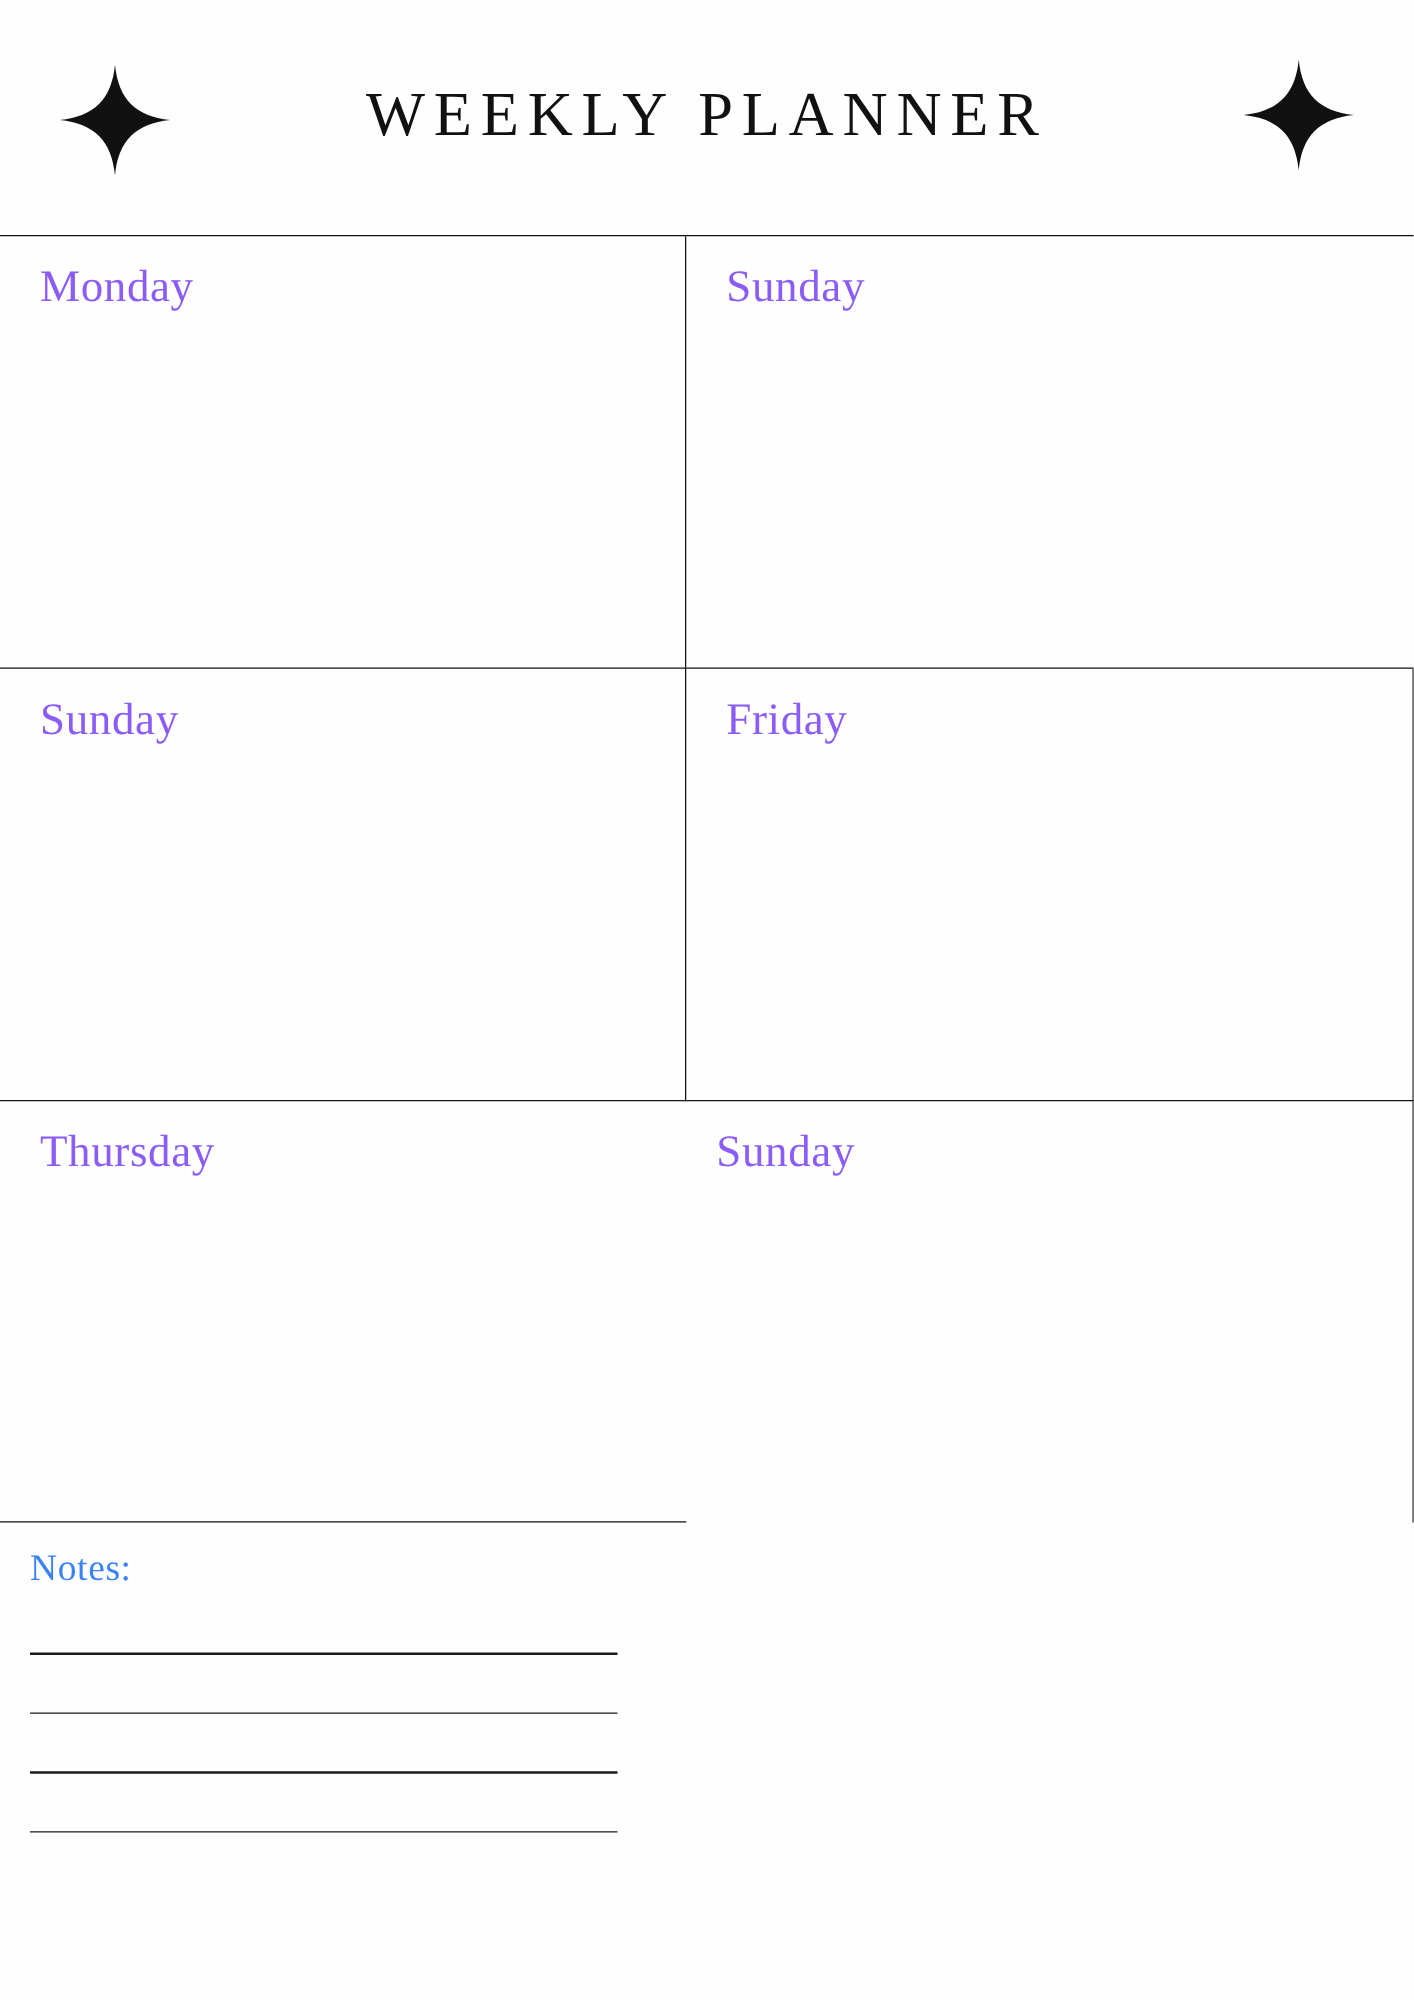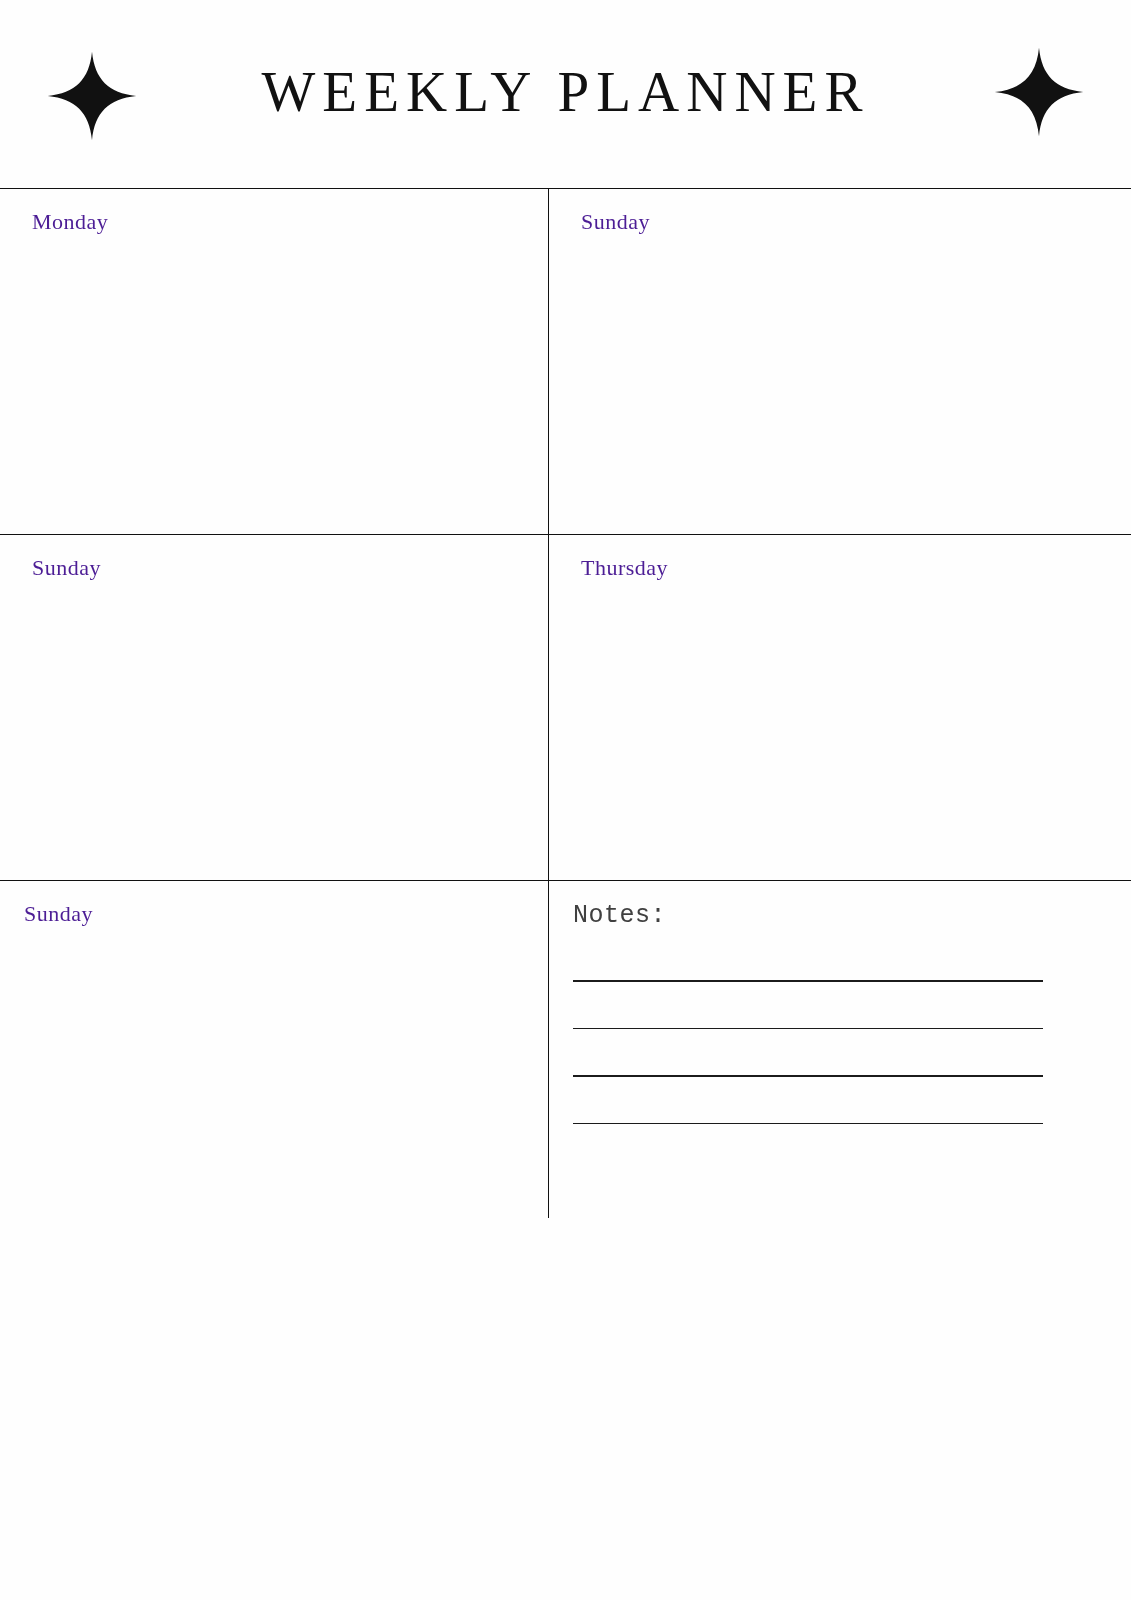--- a/index.html
+++ b/index.html
@@ -27,21 +27,21 @@
   .header {
     position: relative;
     height: 188px;
     display: flex;
     align-items: center;
     justify-content: center;
     border-bottom: 1.5px solid #111;
   }
   .title {
     font-family: "Liberation Serif", serif;
-    font-size: 57px;
+    font-size: 50px;
     letter-spacing: 7px;
     font-weight: 400;
     color: #111;
     white-space: nowrap;
     margin: 0;
     padding-bottom: 6px;
   }
   .sparkle {
     position: absolute;
     top: 50%;
@@ -69,30 +69,30 @@
   }
   .cell.col-left {
     border-right: 1.5px solid #111;
   }
   .cell.last-row {
     border-bottom: none;
     padding-left: 24px;
   }
   .day-label {
     font-family: "Liberation Serif", serif;
-    font-size: 22px;
+    font-size: 36px;
     letter-spacing: 0.5px;
-    color: #4c1d95;
+    color: #8b5cf6;
     line-height: 1;
   }
   .notes-label {
-    font-family: Liberation Mono, monospace;
-    font-size: 25px;
+    font-family: Liberation Serif, serif;
+    font-size: 30px;
     letter-spacing: 0.5px;
-    color: #404040;
+    color: #3b82f6;
     line-height: 1;
   }
   .notes-lines {
     margin-top: 52px;
     width: 470px;
   }
   .note-line {
     height: 1.6px;
     background: #1b1b1b;
     margin-bottom: 46px;
@@ -129,20 +129,23 @@
 
     <div class="cell col-right">
       <div class="day-label">Sunday</div>
     </div>
 
     <div class="cell col-left">
       <div class="day-label">Sunday</div>
     </div>
 
 
+    <div class="cell col-left">
+      <div class="day-label">Friday</div>
+    </div>
 
     <div class="cell col-right">
       <div class="day-label">Thursday</div>
     </div>
 
     <div class="cell col-left last-row">
       <div class="day-label">Sunday</div>
     </div>
 
     <div class="cell col-right last-row">

